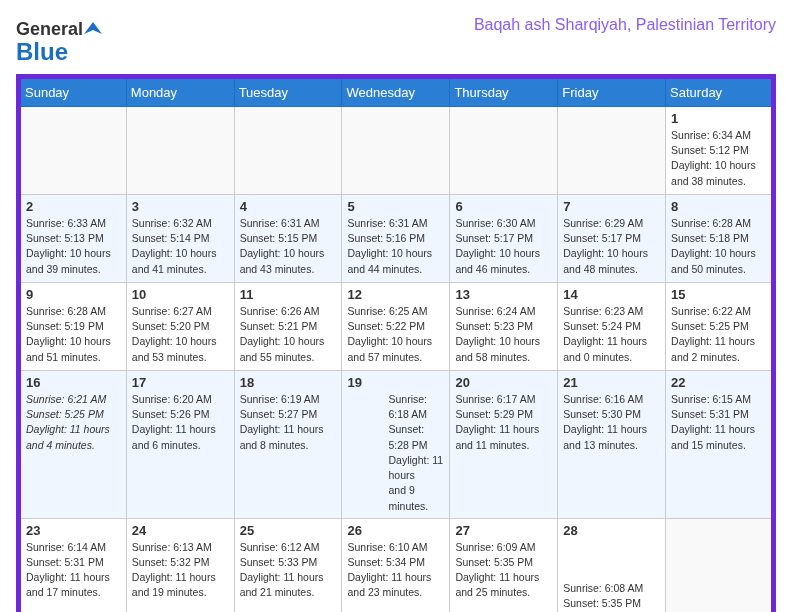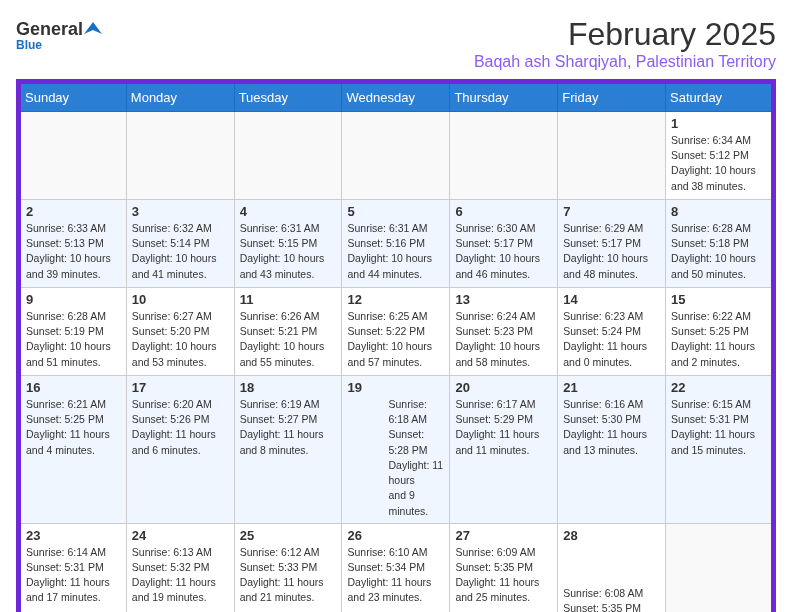--- a/index.html
+++ b/index.html
@@ -22,21 +22,21 @@
       align-items: flex-start;
       margin-top: 4px;
     }
     .logo-text {
       font-size: 18px;
       font-weight: bold;
       color: #333;
       line-height: 1;
     }
     .logo-blue {
-      font-size: 12px;
+      font-size: 24px;
       font-weight: bold;
       color: #1a6fc4;
     }
     .title-block {
       text-align: right;
     }
     .month-year {
       font-size: 32px;
       color: #333;
       font-weight: normal;
@@ -92,21 +92,20 @@
   <div class="logo">
     <div style="display:flex;align-items:center;">
       <span class="logo-text">General</span>
       <svg width="18" height="18" viewBox="0 0 18 18" style="margin-left:1px;">
         <polygon points="9,2 18,14 9,10 0,14" fill="#1a6fc4"></polygon>
       </svg>
     </div>
     <span class="logo-blue">Blue</span>
   </div>
   <div class="title-block">
-    <div class="month-year">February 2025</div>
     <div class="location">Baqah ash Sharqiyah, Palestinian Territory</div>
   </div>
 </div>
 
 <table class="calendar">
   <thead>
     <tr>
     <th>Sunday</th>
         <th>Monday</th>
         <th>Tuesday</th>
@@ -230,21 +229,21 @@
           <div class="day-num">15</div>
           <div class="day-info" style="white-space: pre-line;">Sunrise: 6:22 AM
 Sunset: 5:25 PM
 Daylight: 11 hours
 and 2 minutes.</div>
         </td>
       </tr>
       <tr class="row-alt">
         <td>
           <div class="day-num">16</div>
-          <div class="day-info" style="white-space: pre-line;">Sunrise: 6:21 AM
+          <div class="day-info" style="white-space: pre-line; font-style: italic;">Sunrise: 6:21 AM
 Sunset: 5:25 PM
 Daylight: 11 hours
 and 4 minutes.</div>
         </td>
         <td>
           <div class="day-num">17</div>
           <div class="day-info" style="white-space: pre-line;">Sunrise: 6:20 AM
 Sunset: 5:26 PM
 Daylight: 11 hours
 and 6 minutes.</div>

